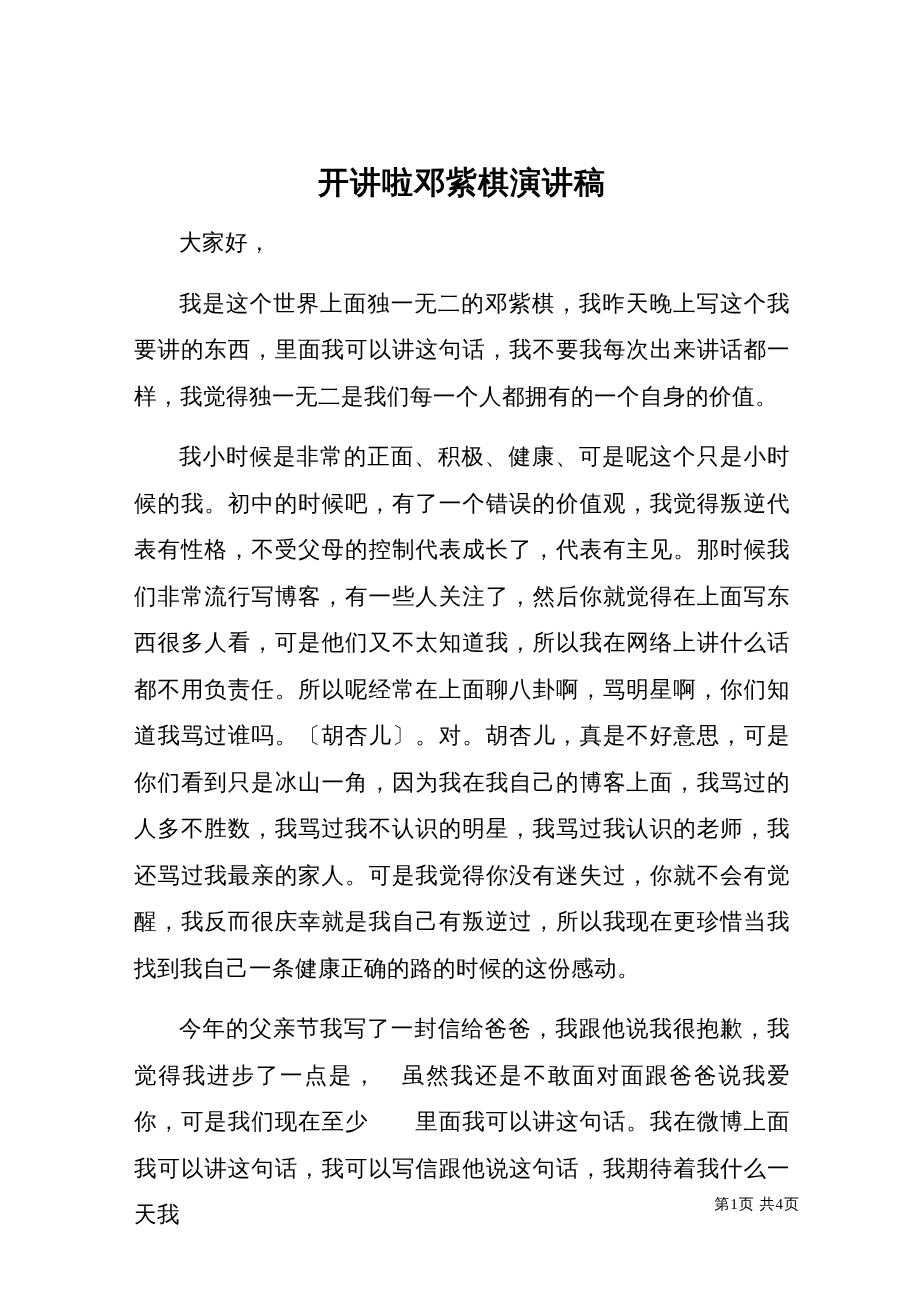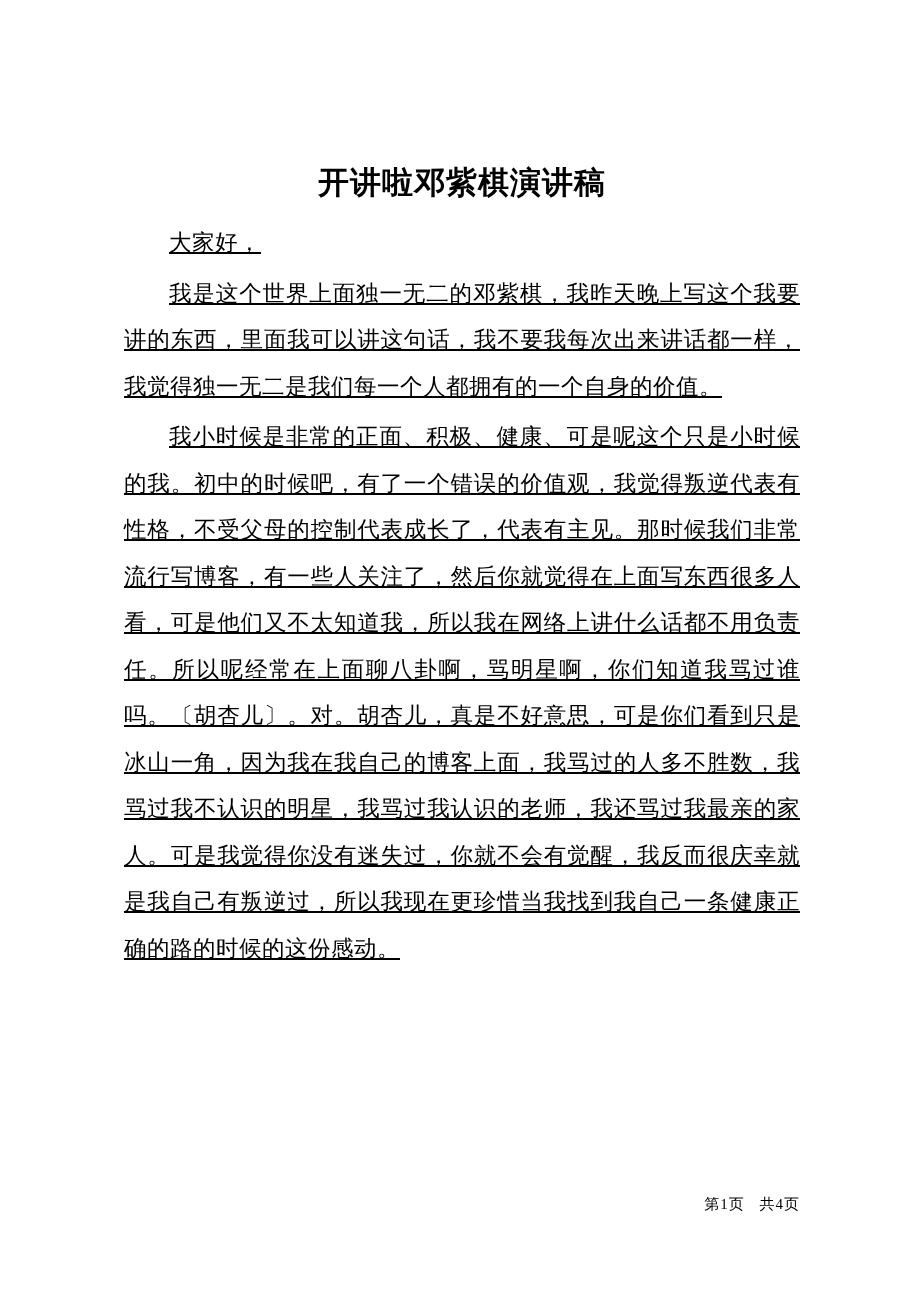--- a/index.html
+++ b/index.html
@@ -25,48 +25,47 @@
   }
   .doc-title {
     margin: 0 0 14px 0;
     text-align: center;
     font-size: 31px;
     font-weight: bold;
     letter-spacing: 1px;
     line-height: 46px;
   }
   .para {
-    margin: 4px;
+    margin: 14px;
     font-size: 22.5px;
     line-height: 46.5px;
     text-align: justify;
     text-indent: 2em;
     letter-spacing: 0.5px;
     word-break: break-all;
-    text-decoration: underline;
   }
   .footer {
     position: absolute;
     right: 120px;
     bottom: 88px;
     font-size: 15px;
     letter-spacing: 1px;
     text-align: right;
   }
   .footer span + span {
-    margin-left: 10px;
   }
 </style>
 </head>
 <body>
 
 <div class="page">
   <div class="content">
     <h1 class="doc-title">开讲啦邓紫棋演讲稿</h1>
     <p class="para">大家好，</p>
     <p class="para">我是这个世界上面独一无二的邓紫棋，我昨天晚上写这个我要讲的东西，里面我可以讲这句话，我不要我每次出来讲话都一样，我觉得独一无二是我们每一个人都拥有的一个自身的价值。</p>
     <p class="para">我小时候是非常的正面、积极、健康、可是呢这个只是小时候的我。初中的时候吧，有了一个错误的价值观，我觉得叛逆代表有性格，不受父母的控制代表成长了，代表有主见。那时候我们非常流行写博客，有一些人关注了，然后你就觉得在上面写东西很多人看，可是他们又不太知道我，所以我在网络上讲什么话都不用负责任。所以呢经常在上面聊八卦啊，骂明星啊，你们知道我骂过谁吗。〔胡杏儿〕。对。胡杏儿，真是不好意思，可是你们看到只是冰山一角，因为我在我自己的博客上面，我骂过的人多不胜数，我骂过我不认识的明星，我骂过我认识的老师，我还骂过我最亲的家人。可是我觉得你没有迷失过，你就不会有觉醒，我反而很庆幸就是我自己有叛逆过，所以我现在更珍惜当我找到我自己一条健康正确的路的时候的这份感动。</p>
+    <p class="para">今年的父亲节我写了一封信给爸爸，我跟他说我很抱歉，我觉得我进步了一点是，　虽然我还是不敢面对面跟爸爸说我爱你，可是我们现在至少　　里面我可以讲这句话。我在微博上面我可以讲这句话，我可以写信跟他说这句话，我期待着我什么一天我</p>
   </div>
   <div class="footer">
     <span>第1页</span>
     <span>共4页</span>
   </div>
 </div>
 
 </body></html>

